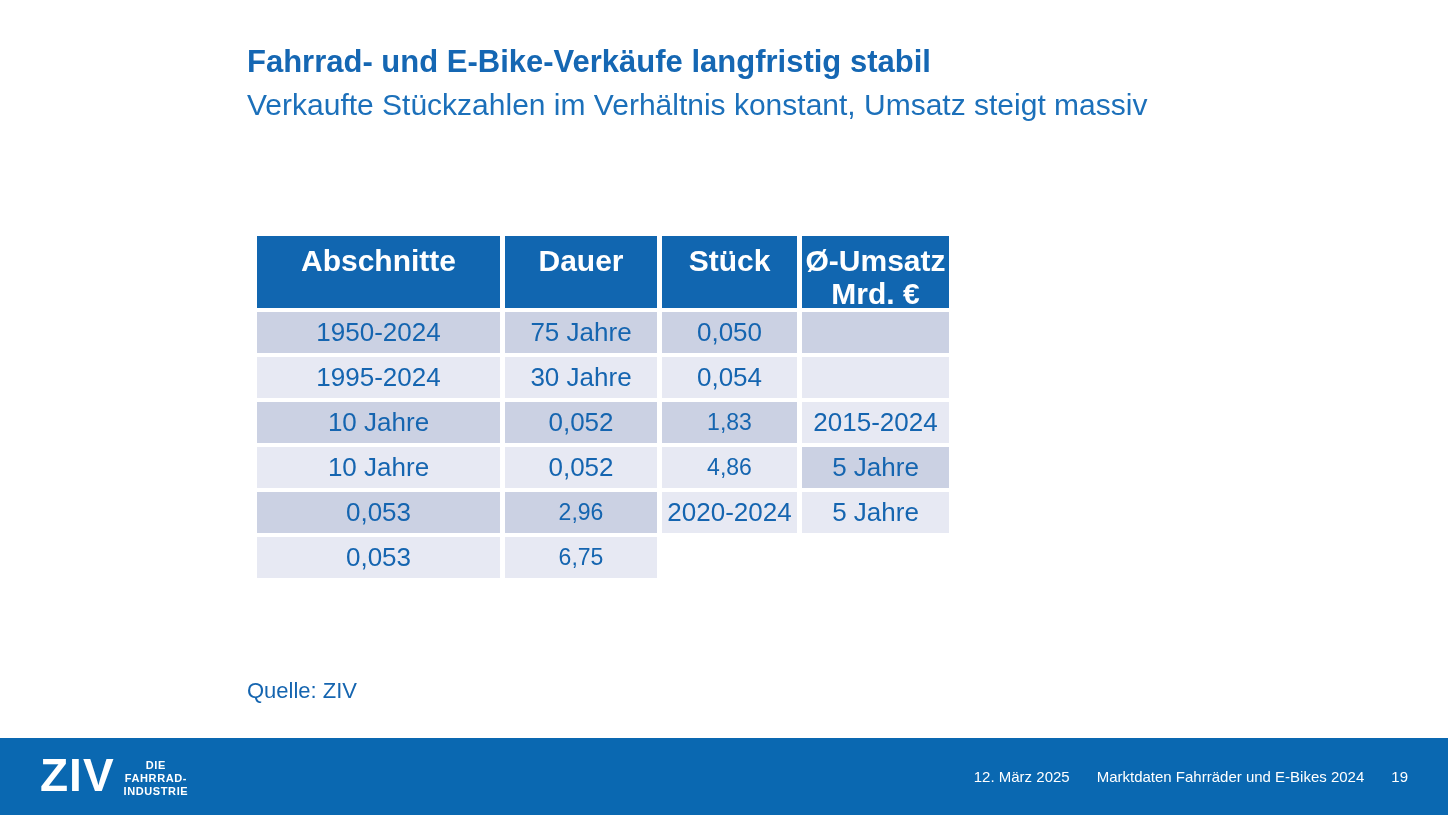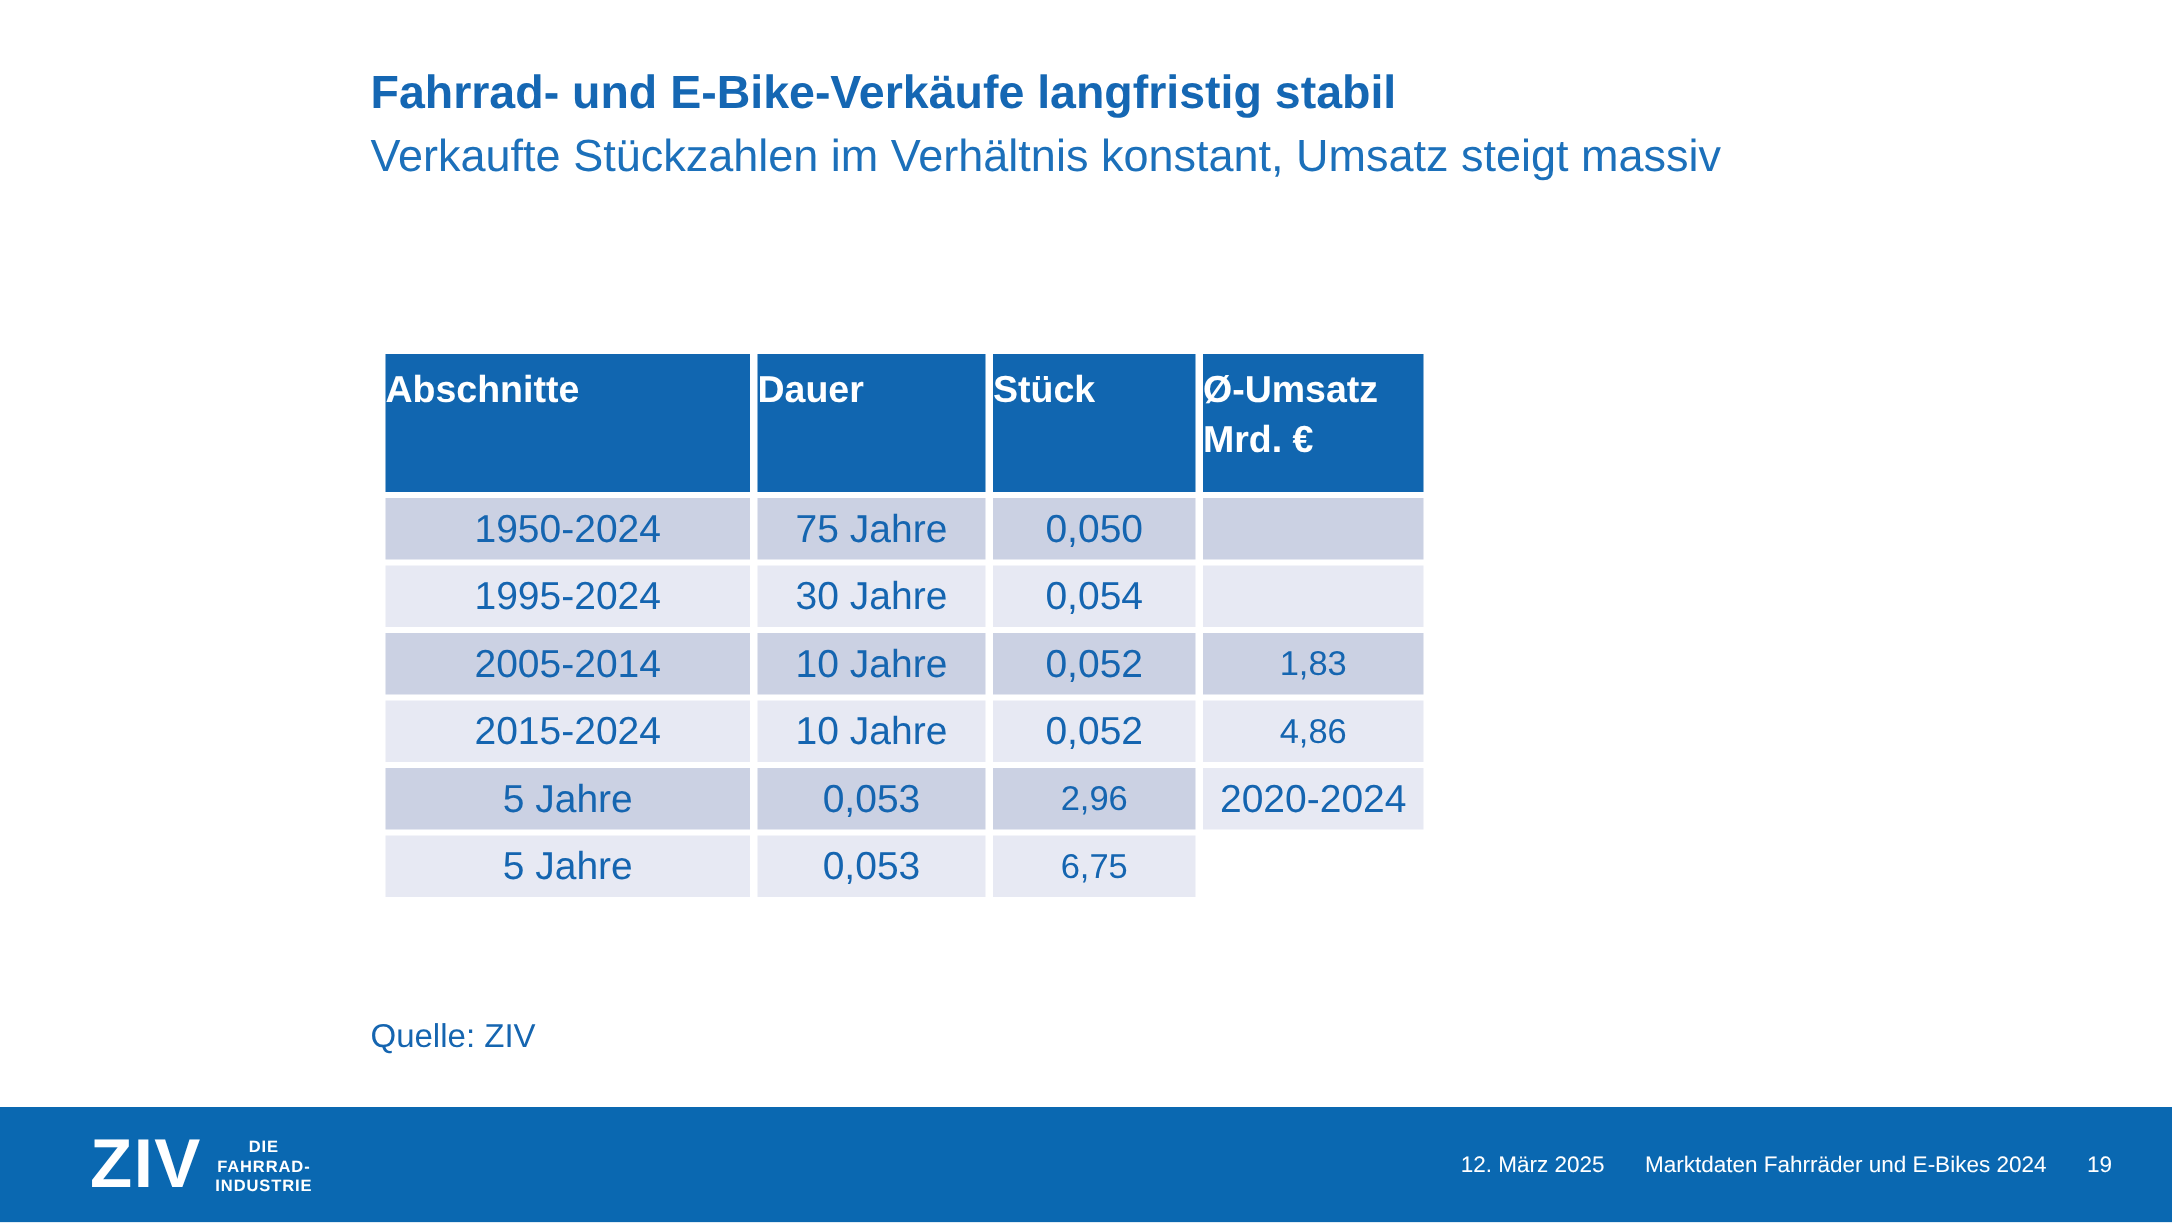--- a/index.html
+++ b/index.html
@@ -40,28 +40,28 @@
     top: 236px;
     display: grid;
     grid-template-columns: 243px 152px 135px 147px;
     gap: 4px 5px;
     background: #ffffff;
   }
   .th {
     background: var(--table-header-bg, #1166B0);
     color: var(--table-header-text, #ffffff);
     font-weight: bold;
-    font-size: 25px;
+    font-size: 30px;
     line-height: 33px;
-    height: 92px;
+    height: 72px;
     box-sizing: border-box;
     padding-top: 8px;
     display: flex;
     flex-direction: column;
-    align-items: flex-start;
+    align-items: center;
   }
   .td {
     height: 41px;
     display: flex;
     align-items: center;
     justify-content: center;
     font-size: 26px;
     color: var(--cell-text-blue, #1565B0);
   }
   .td.c3 { font-size: 23px; }
@@ -81,21 +81,20 @@
   .footer {
     position: absolute;
     left: 0;
     bottom: 0;
     width: 100%;
     height: 77px;
     background: var(--footer-bg, #0A68B1);
     display: flex;
     align-items: center;
     box-sizing: border-box;
-    padding-left: 20px;
   }
   .logo {
     margin-left: 40px;
     display: flex;
     align-items: flex-start;
     gap: 9px;
     color: var(--footer-text, #ffffff);
   }
   .logo-ziv {
     font-size: 46px;
@@ -152,21 +151,20 @@
     <div class="td dark c0">1950-2024</div>
     <div class="td dark c1">75 Jahre</div>
     <div class="td dark c2">0,050</div>
     <div class="td dark c3"></div>
 
     <div class="td light c0">1995-2024</div>
     <div class="td light c1">30 Jahre</div>
     <div class="td light c2">0,054</div>
     <div class="td light c3"></div>
 
-    <div class="td dark c0">2005-2014</div>
     <div class="td dark c1">10 Jahre</div>
     <div class="td dark c2">0,052</div>
     <div class="td dark c3">1,83</div>
 
     <div class="td light c0">2015-2024</div>
     <div class="td light c1">10 Jahre</div>
     <div class="td light c2">0,052</div>
     <div class="td light c3">4,86</div>
 
     <div class="td dark c1">5 Jahre</div>

